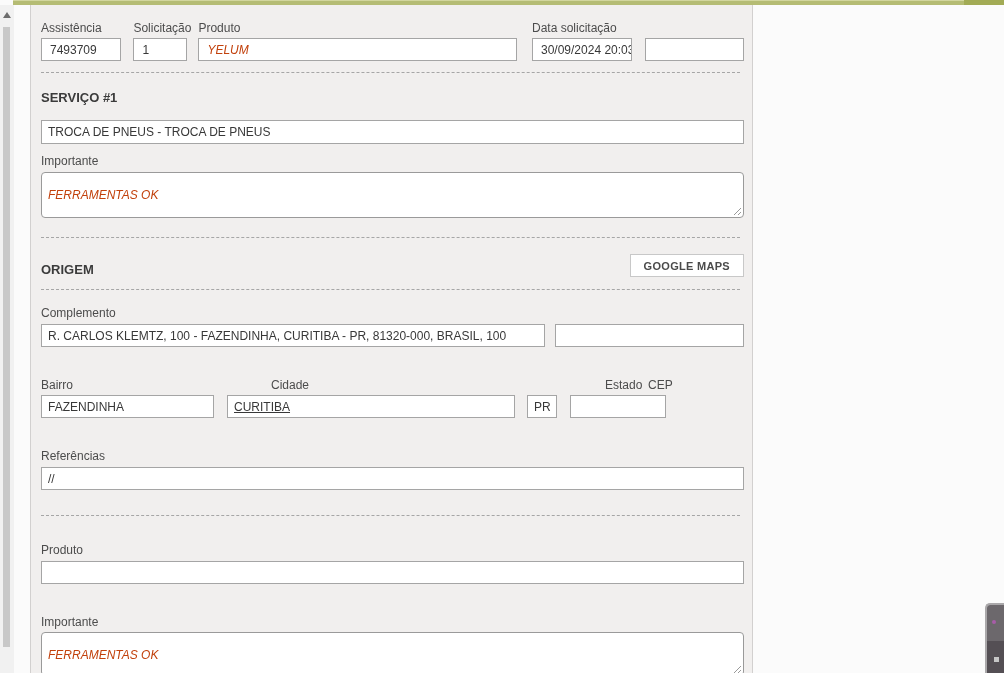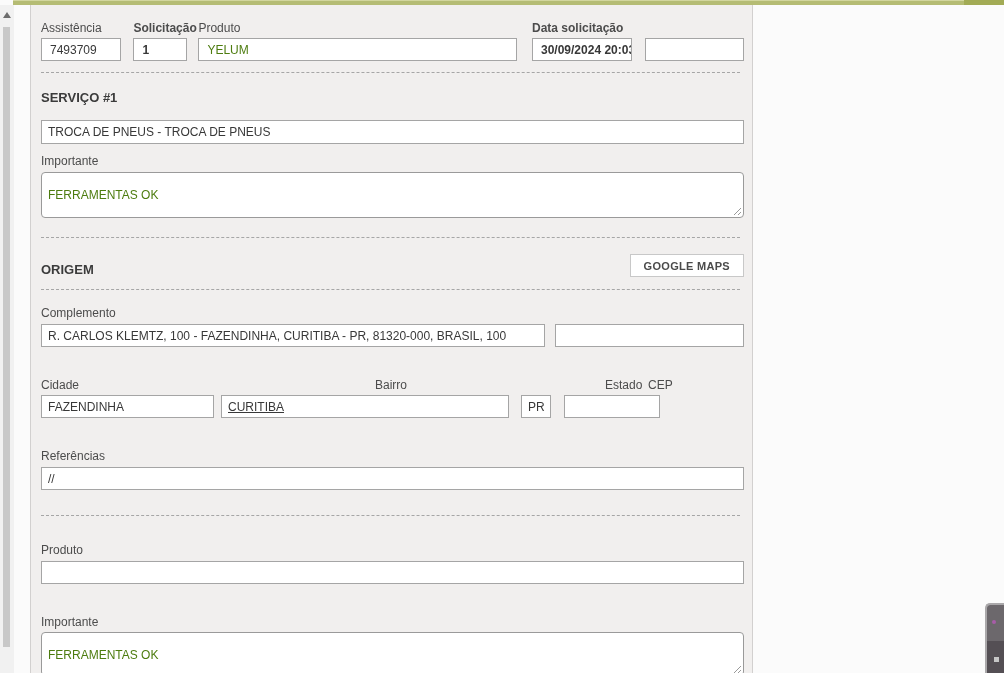--- a/index.html
+++ b/index.html
@@ -65,21 +65,21 @@
   }
   .field-textarea {
     background: #fff;
     border: 1px solid #9a9a9a;
     border-radius: 4px;
     padding: 15px 6px;
     font-size: 12px;
     position: relative;
     overflow: hidden;
   }
-  .red-text { color: #4d7c0f; }
+  .red-text { color: #c2410c; font-style: italic; }
   .grip { position: absolute; right: 1px; bottom: 1px; }
 
   .dashed-sep { border: 0; border-top: 1px dashed #a6a6a6; height: 0; margin-right: 4px; }
 
   .hrow { display: flex; }
   .hfield { display: flex; flex-direction: column; }
   .hfield .field-input { margin-top: 2px; padding-left: 8px; }
 
   .section-heading { font-size: 13px; font-weight: bold; color: #3b3b3b; }
 
@@ -123,29 +123,29 @@
   <div class="sb-thumb"></div>
 </div>
 
 <div class="panel">
 
   <div class="hrow">
     <div class="hfield" style="width:82px; margin-right:12px;">
       <div class="label">Assistência</div>
       <div class="field-input">7493709</div>
     </div>
-    <div class="hfield" style="width:54px; margin-right:11px;font-weight:bold;">
+    <div class="hfield" style="width:54px; margin-right:11px;">
       <div class="label">Solicitação</div>
       <div class="field-input">1</div>
     </div>
     <div class="hfield" style="width:325px; margin-right:15px;">
       <div class="label">Produto</div>
       <div class="field-input red-text">YELUM</div>
     </div>
-    <div class="hfield" style="width:100px; margin-right:13px;font-weight:bold;">
+    <div class="hfield" style="width:100px; margin-right:13px;">
       <div class="label">Data solicitação</div>
       <div class="field-input">30/09/2024 20:03</div>
     </div>
     <div class="hfield" style="width:101px;">
       <div class="label">&nbsp;</div>
       <div class="field-input"></div>
     </div>
   </div>
 
   <div class="dashed-sep" style="margin-top:11px;"></div>
@@ -171,27 +171,27 @@
 
   <div class="cols" style="margin-top:16px;">
     <div class="label">Complemento</div>
   </div>
   <div class="cols" style="margin-top:3px;">
     <div class="field-input" style="width:504px; margin-right:10px;">R. CARLOS KLEMTZ, 100 - FAZENDINHA, CURITIBA - PR, 81320-000, BRASIL, 100</div>
     <div class="field-input" style="width:189px;"></div>
   </div>
 
   <div class="cols" style="margin-top:31px;">
+    <div class="label" style="width:217px; margin-right:13px;">Bairro</div>
     <div class="label" style="width:322px; margin-right:12px;">Cidade</div>
-    <div class="label" style="width:217px; margin-right:13px;">Bairro</div>
     <div class="label" style="width:30px; margin-right:13px;">Estado</div>
     <div class="label">CEP</div>
   </div>
   <div class="cols" style="margin-top:2px;">
-    <div class="field-input" style="width:173px; margin-right:7px;">FAZENDINHA</div>
+    <div class="field-input" style="width:173px; margin-right:13px;">FAZENDINHA</div>
     <div class="field-input" style="width:288px; margin-right:12px;text-decoration:underline;">CURITIBA</div>
     <div class="field-input" style="width:30px; margin-right:13px; ">PR</div>
     <div class="field-input" style="width:96px;"></div>
   </div>
 
   <div class="label" style="margin-top:31px;">Referências</div>
   <div class="field-input" style="margin-top:3px; width:703px;">//</div>
 
   <div class="dashed-sep" style="margin-top:25px;"></div>
 

